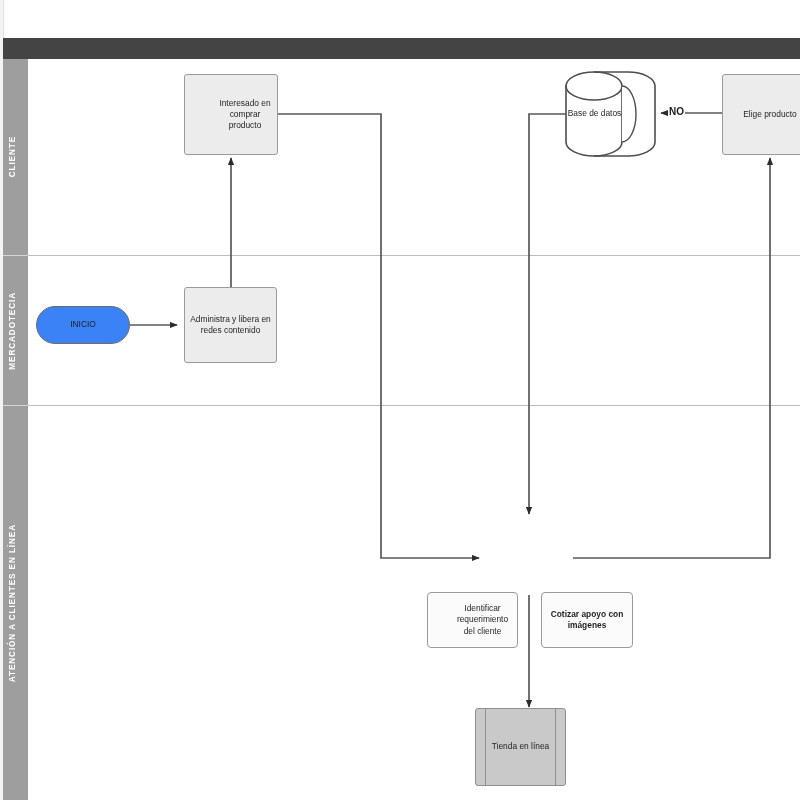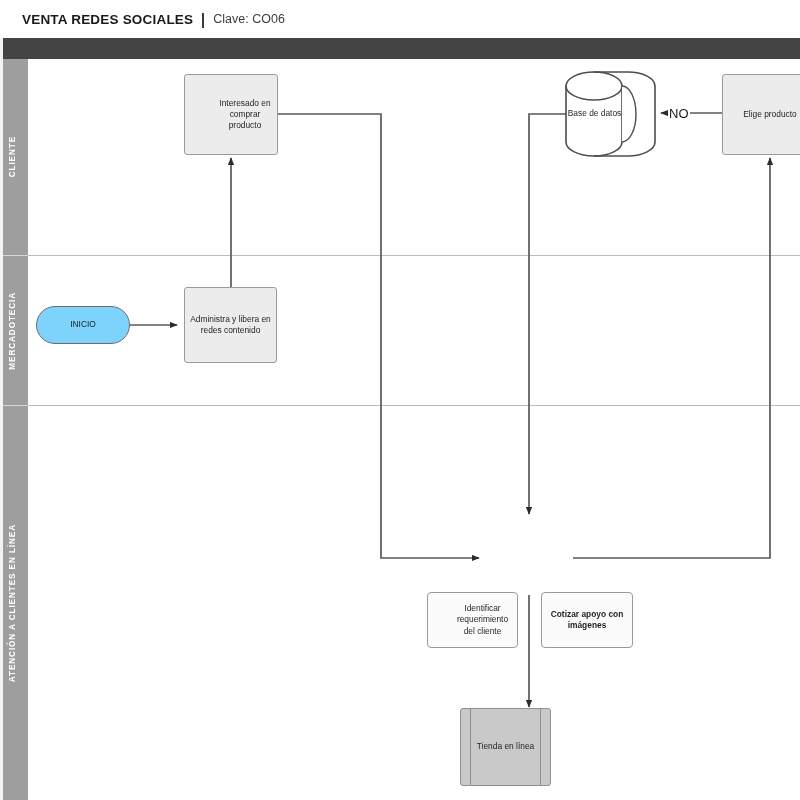--- a/index.html
+++ b/index.html
@@ -53,39 +53,34 @@
         display:flex;align-items:center;justify-content:center;
         text-align:center;font-size:8.4px;color:#1f1f1f;line-height:1.32;
         padding:2px 4px;}
   .task{background:#ececec;border:1px solid #9a9a9a;border-radius:3px;}
   .task-sm{background:#fbfbfb;border:1px solid #9a9a9a;border-radius:4px;}
   .subproc{background:#c9c9c9;border:1px solid #8f8f8f;border-radius:3px;}
   .subproc::before,.subproc::after{content:"";position:absolute;top:0;bottom:0;
         width:1px;background:#8f8f8f;}
   .subproc::before{left:9px;}
   .subproc::after{right:9px;}
-  .startev{background:#7dd3fc;border:1px solid #6d6d6d;border-radius:26px;}
+  .startev{background:#3b82f6;border:1px solid #6d6d6d;border-radius:26px;}
   .dbtext{position:absolute;display:flex;align-items:center;
           justify-content:center;text-align:left;
           font-size:8.4px;color:#1f1f1f;line-height:1.32;}
-  .edgelabel{position:absolute;font-size:13px;font-weight:normal;color:#1a1a1a;
+  .edgelabel{position:absolute;font-size:10px;font-weight:bold;color:#1a1a1a;
              background:#ffffff;padding:0 1px;}
 </style>
 </head>
 <body>
 
 <div id="page">
 
   <div class="leftedge"></div>
 
-  <div class="titlebar">
-    <span class="title-main">VENTA REDES SOCIALES</span>
-    <span class="title-sep"></span>
-    <span class="title-sub">Clave: CO06</span>
-  </div>
 
   <div class="headerband"></div>
 
   <div class="pool"></div>
 
   <div class="lanecol"></div>
 
   <div class="lane-label" style="top:59px;height:196px;">
     <span>CLIENTE</span>
   </div>
@@ -149,15 +144,15 @@
 
   <div class="node task" style="left:722px;top:74px;width:96px;height:81px;">Elige producto</div>
 
   <div class="edgelabel" style="left:668px;top:106px;">NO</div>
 
 
   <div class="node task-sm" style="left:427px;top:592px;width:91px;height:56px;padding-left:24px;">Identificar requerimiento del cliente</div>
 
   <div class="node task-sm" style="left:541px;top:592px;width:92px;height:56px;font-weight:bold;">Cotizar apoyo con imágenes</div>
 
-  <div class="node subproc" style="left:460px;top:708px;width:91px;height:78px;">Tienda en línea</div>
+  <div class="node subproc" style="left:475px;top:708px;width:91px;height:78px;">Tienda en línea</div>
 
 </div>
 
 </body></html>

